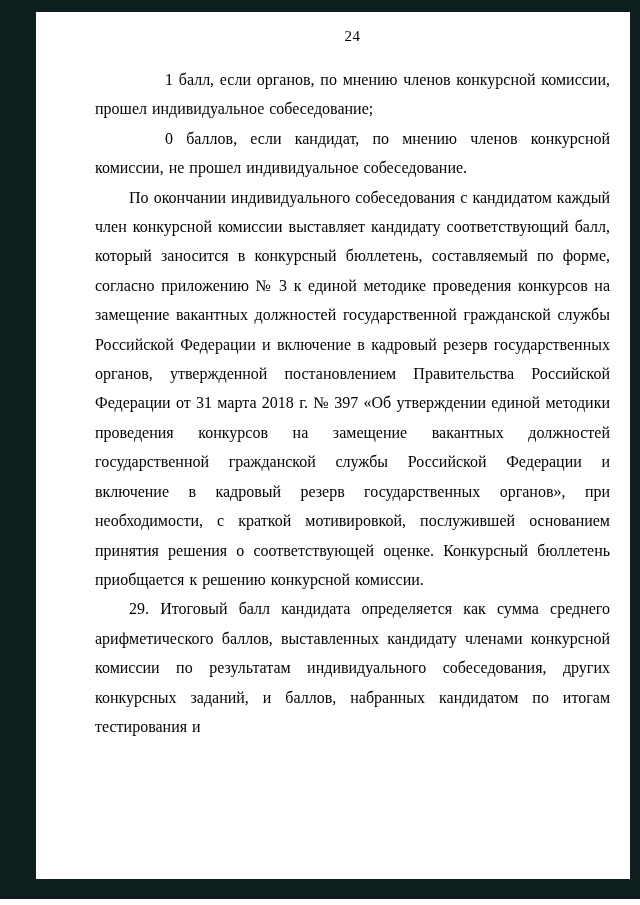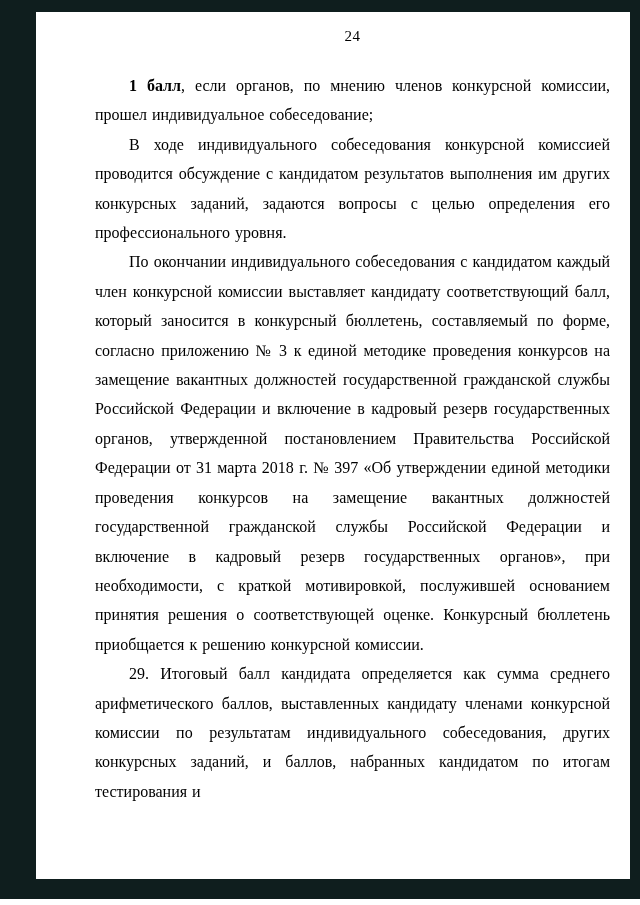--- a/index.html
+++ b/index.html
@@ -28,42 +28,43 @@
     top: 12px;
     width: 594px;
     height: 867px;
     background: var(--page-bg);
     color: var(--text);
     padding: 16px 20px 10px 59px;
   }
   .page-number {
     text-align: center;
     font-size: 15px;
-    margin-bottom: 26px;
+    margin-bottom: 20px;
     letter-spacing: 0.5px;
   }
   .content {
     font-size: 16px;
     line-height: 29.4px;
   }
   .para {
     text-align: justify;
     text-indent: 34px;
     word-spacing: 1px;
   }
   .para .bold {
-    font-weight: bold;
+    font-weight: normal;
+    margin-left: 36px;
   }
 </style>
 </head>
 <body>
 
 <div class="frame"></div>
 
 <div class="page">
   <div class="page-number">24</div>
   <div class="content">
       <p class="para"><span class="bold">1 балл</span><span>, если органов, по мнению членов конкурсной комиссии, прошел индивидуальное собеседование;</span></p>
-      <p class="para"><span>В ходе индивидуального собеседования конкурсной комиссией проводится обсуждение с кандидатом результатов выполнения им других конкурсных заданий, задаются вопросы с целью определения его профессионального уровня.</span></p>
+      <p class="para"><span class="bold">0 баллов</span><span>, если кандидат, по мнению членов конкурсной комиссии, не прошел индивидуальное собеседование.</span></p>
       <p class="para"><span>По окончании индивидуального собеседования с кандидатом каждый член конкурсной комиссии выставляет кандидату соответствующий балл, который заносится в конкурсный бюллетень, составляемый по форме, согласно приложению № 3 к единой методике проведения конкурсов на замещение вакантных должностей государственной гражданской службы Российской Федерации и включение в кадровый резерв государственных органов, утвержденной постановлением Правительства Российской Федерации от 31 марта 2018 г. № 397 «Об утверждении единой методики проведения конкурсов на замещение вакантных должностей государственной гражданской службы Российской Федерации и включение в кадровый резерв государственных органов», при необходимости, с краткой мотивировкой, послужившей основанием принятия решения о соответствующей оценке. Конкурсный бюллетень приобщается к решению конкурсной комиссии.</span></p>
       <p class="para"><span>29. Итоговый балл кандидата определяется как сумма среднего арифметического баллов, выставленных кандидату членами конкурсной комиссии по результатам индивидуального собеседования, других конкурсных заданий, и баллов, набранных кандидатом по итогам тестирования и</span></p>
     </div>
 </div>
 
 </body></html>

